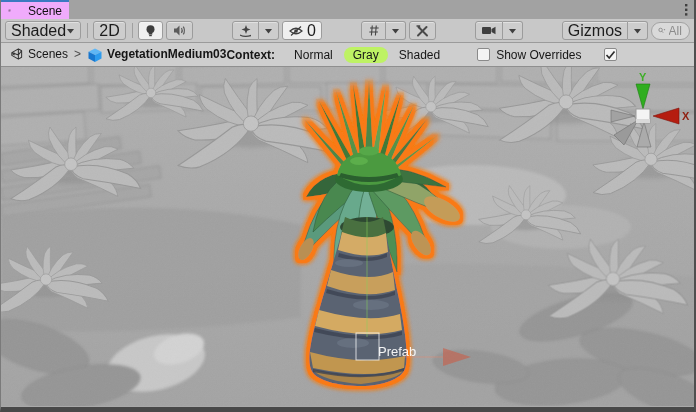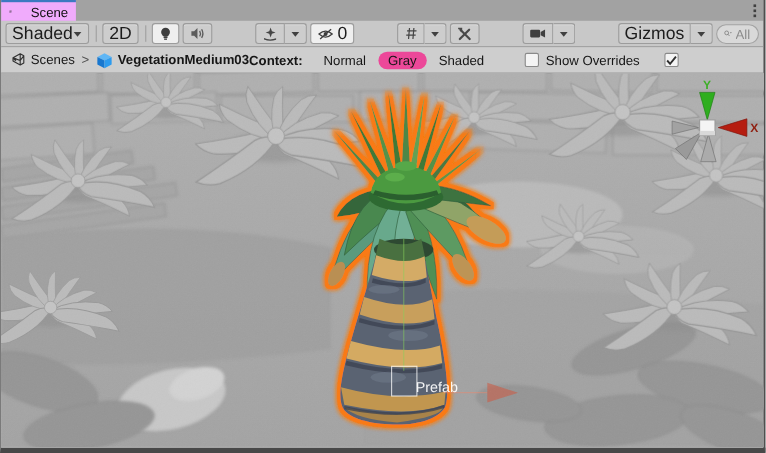--- a/index.html
+++ b/index.html
@@ -47,21 +47,21 @@
   
   .prefabbar{
     height:24px; background:#cecece; border-bottom:1px solid #8f8f8f;
     display:flex; align-items:center; padding:0 8px; font-size:12px; color:#161616; flex:0 0 auto;
   }
   .crumb{ display:flex; align-items:flex-start; gap:4px; }
   .crumb-sep{ color:#4d4d4d; margin:0 2px; }
   .bold{ font-weight:bold; }
   .ctx-label{ font-weight:bold; margin-right:10px; }
   .ctx-opt{ padding:1px 9px; border-radius:9px; margin-right:2px; cursor:default; }
-  .ctx-opt.selected{ background:#ec4899; }
+  .ctx-opt.selected{ background:#bef264; }
   .chk{ display:flex; align-items:center; gap:6px;text-align:right; }
   .chk-show{ margin-left:26px; }
   .chk-auto{ margin-left:22px; }
   .box{
     width:13px; height:13px; background:#f4f4f4; border:1px solid #8a8a8a; border-radius:2px;
     display:inline-flex; align-items:center; justify-content:center;
   }
   
   .scene{ position:relative; flex:1 1 auto; background:#a9a9a9; overflow:hidden; }
   .scene svg{ position:absolute; inset:0; }

